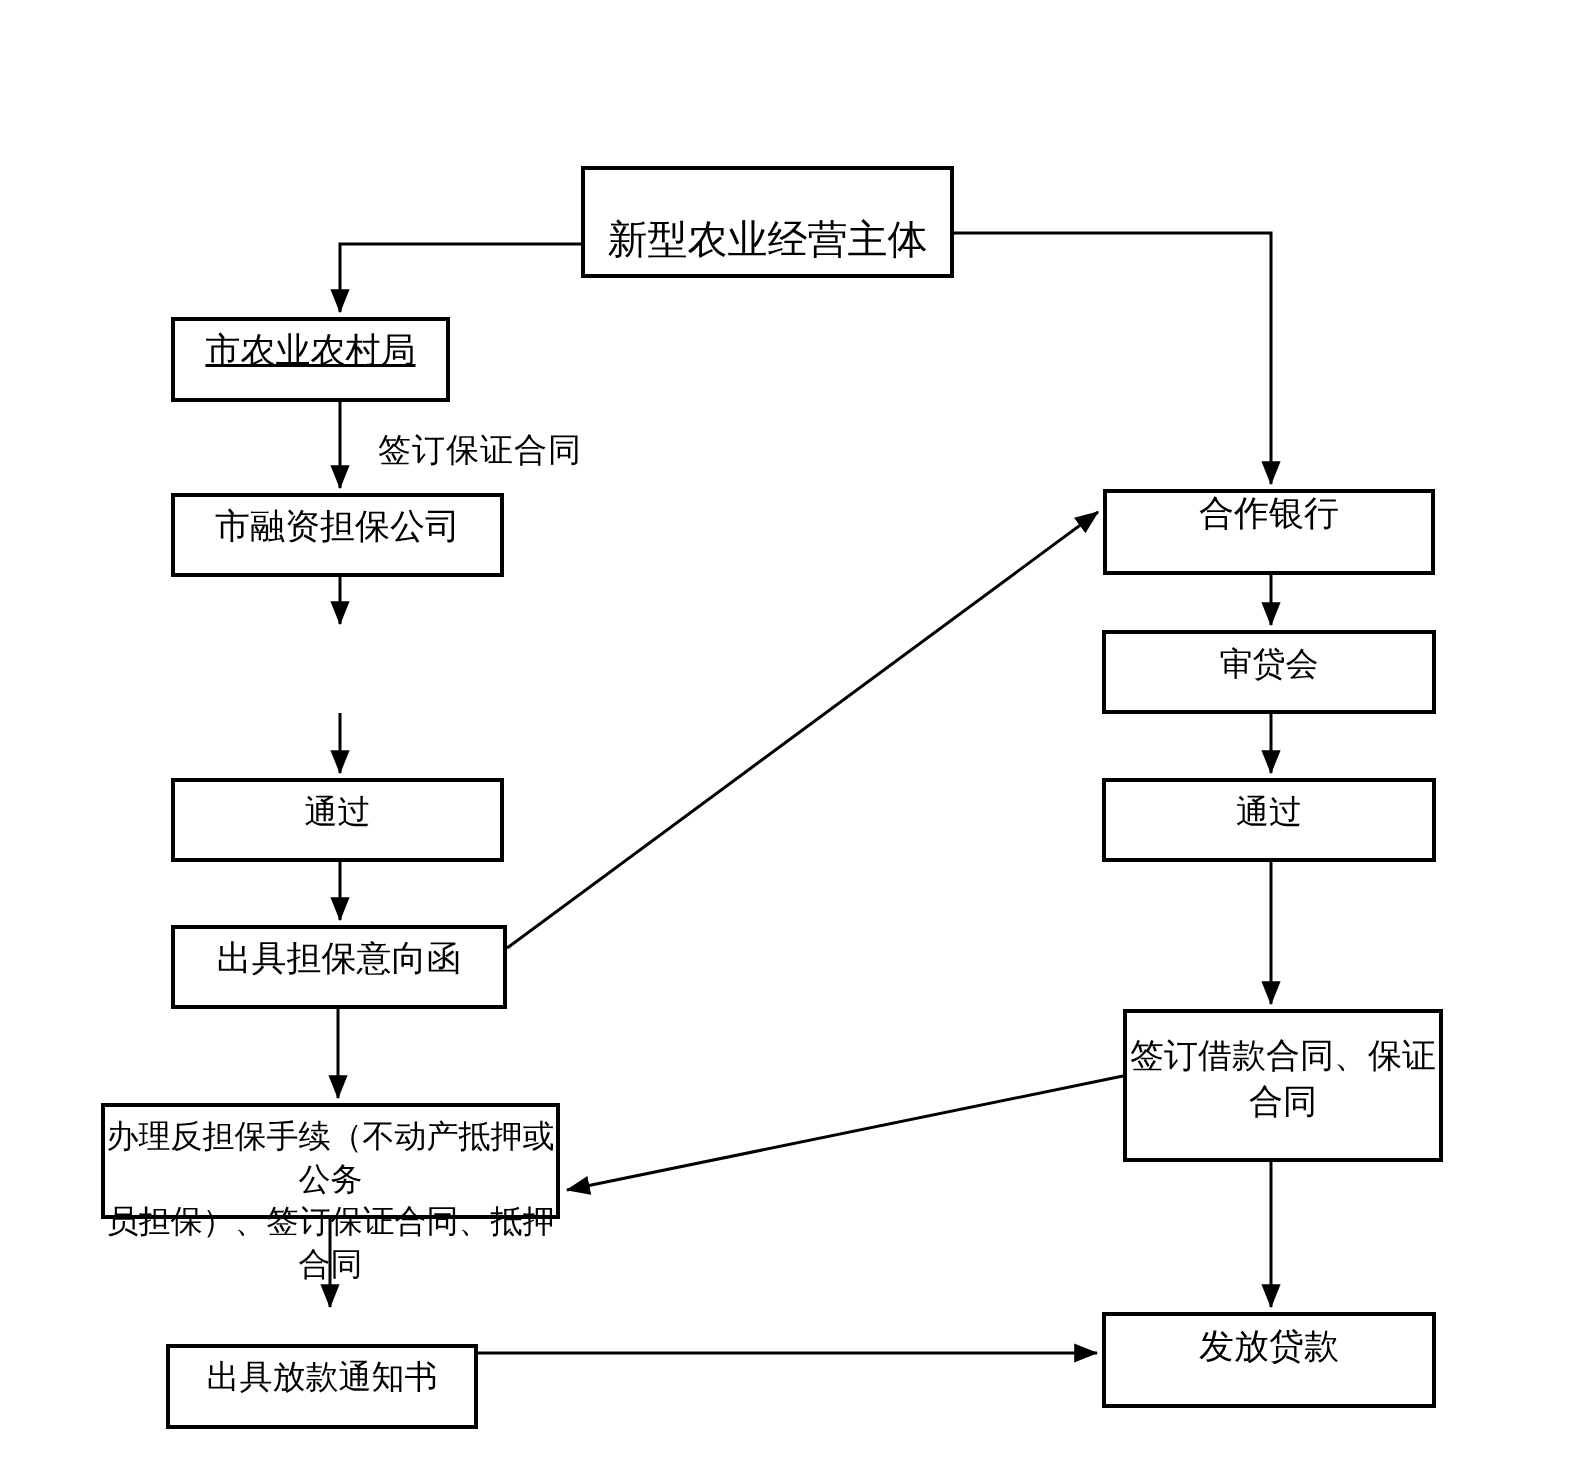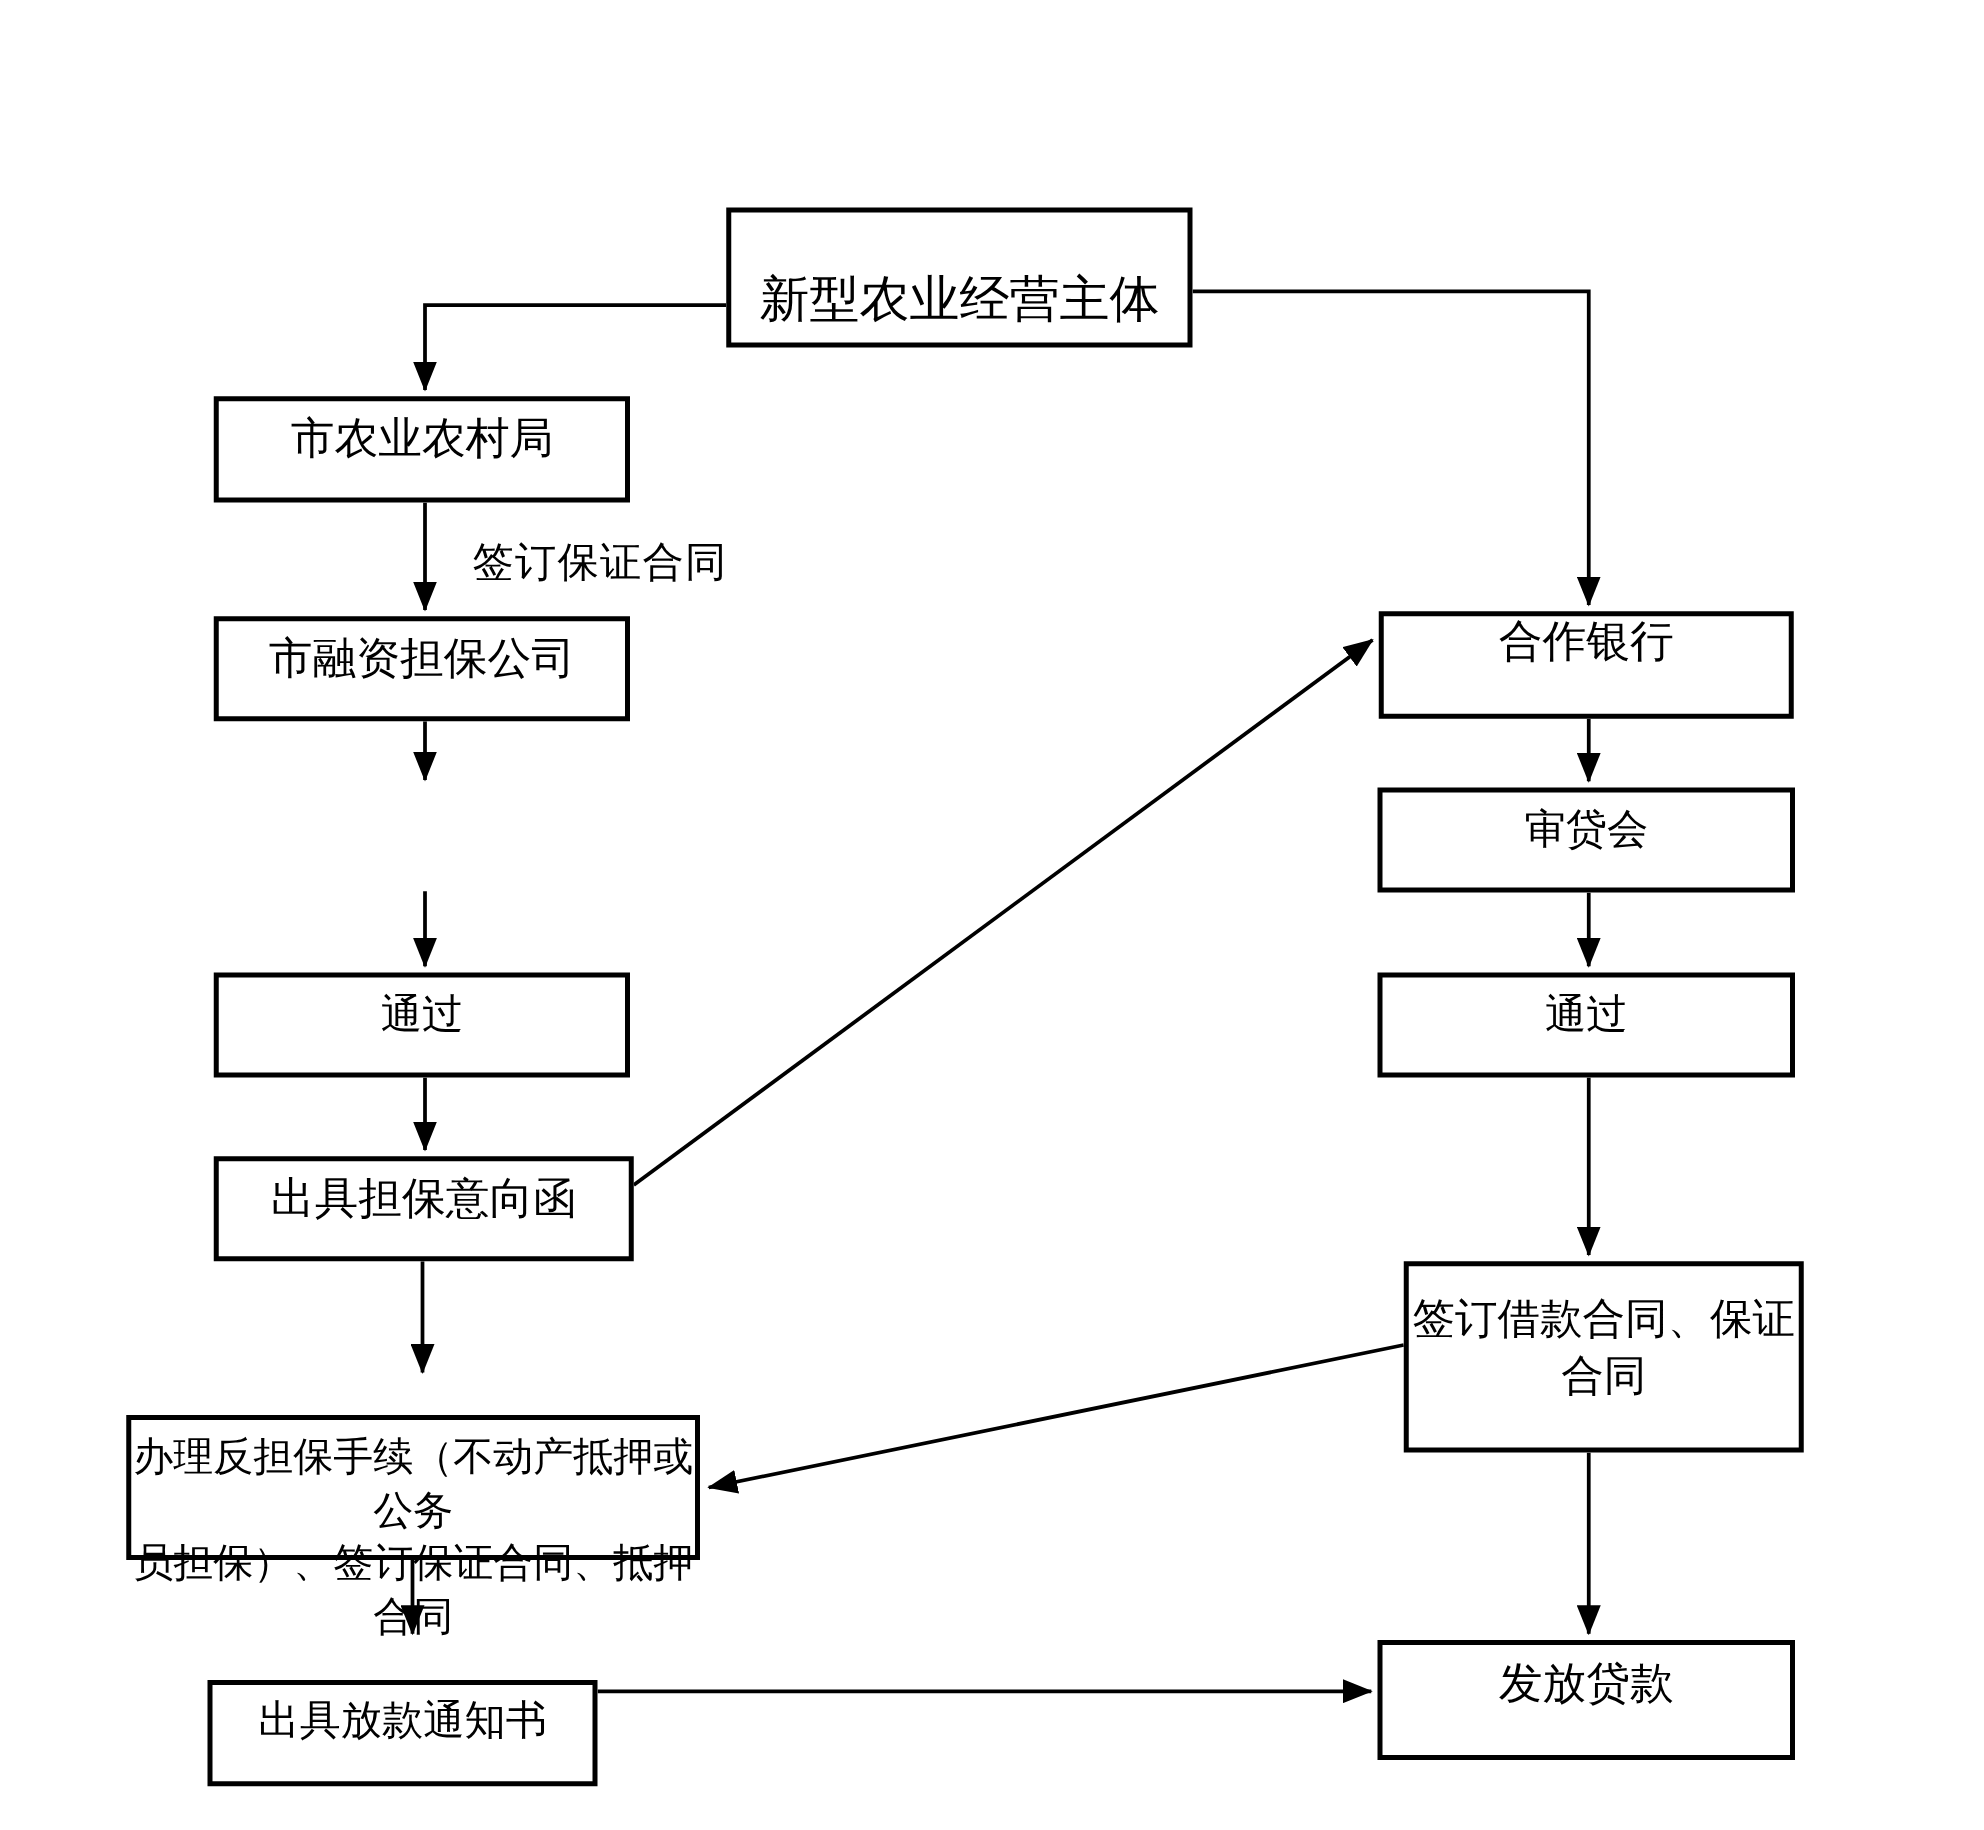--- a/index.html
+++ b/index.html
@@ -41,26 +41,26 @@
     border: 4px solid #000000;
     display: flex;
     justify-content: center;
     align-items: flex-start;
     text-align: center;
     font-size: 35px;
     line-height: 1.2;
   }
   .node .lbl { display: block; }
   .node-entity      { left: 581px;  top: 166px;  width: 373px; height: 112px; padding-top: 46px; font-size: 40px; }
-  .node-bureau      { left: 171px;  top: 317px;  width: 333px; height: 85px;  padding-top: 9px; }
+  .node-bureau      { left: 171px;  top: 317px;  width: 279px; height: 85px;  padding-top: 9px; text-decoration: underline; }
   .node-guarantee   { left: 171px;  top: 493px;  width: 333px; height: 84px;  padding-top: 9px; }
   .node-review      { left: 171px;  top: 629px;  width: 333px; height: 84px;  padding-top: 11px; font-size: 33px; }
   .node-pass-left   { left: 171px;  top: 778px;  width: 333px; height: 84px;  padding-top: 11px; font-size: 33px; }
   .node-intent      { left: 171px;  top: 925px;  width: 336px; height: 84px;  padding-top: 9px; }
-  .node-counter     { left: 101px;  top: 1132px; width: 459px; height: 116px; padding-top: 8px;  font-size: 32px; line-height: 1.33; }
+  .node-counter     { left: 101px;  top: 1103px; width: 459px; height: 116px; padding-top: 8px;  font-size: 32px; line-height: 1.33; }
   .node-notice      { left: 166px;  top: 1312px; width: 312px; height: 85px;  padding-top: 10px; font-size: 33px; margin-top: 32px; }
   .node-bank        { left: 1103px; top: 489px;  width: 332px; height: 86px;  padding-top: 0; }
   .node-loan-review { left: 1102px; top: 630px;  width: 334px; height: 84px;  padding-top: 11px; font-size: 33px; }
   .node-pass-right  { left: 1102px; top: 778px;  width: 334px; height: 84px;  padding-top: 11px; font-size: 33px; }
   .node-contracts   { left: 1123px; top: 1009px; width: 320px; height: 153px; padding-top: 20px; font-size: 34px; line-height: 1.35; font-family: Liberation Serif, serif; }
   .node-disburse    { left: 1102px; top: 1312px; width: 334px; height: 96px;  padding-top: 10px; }
   .edge-label {
     position: absolute;
     left: 378px;
     top: 428px;

